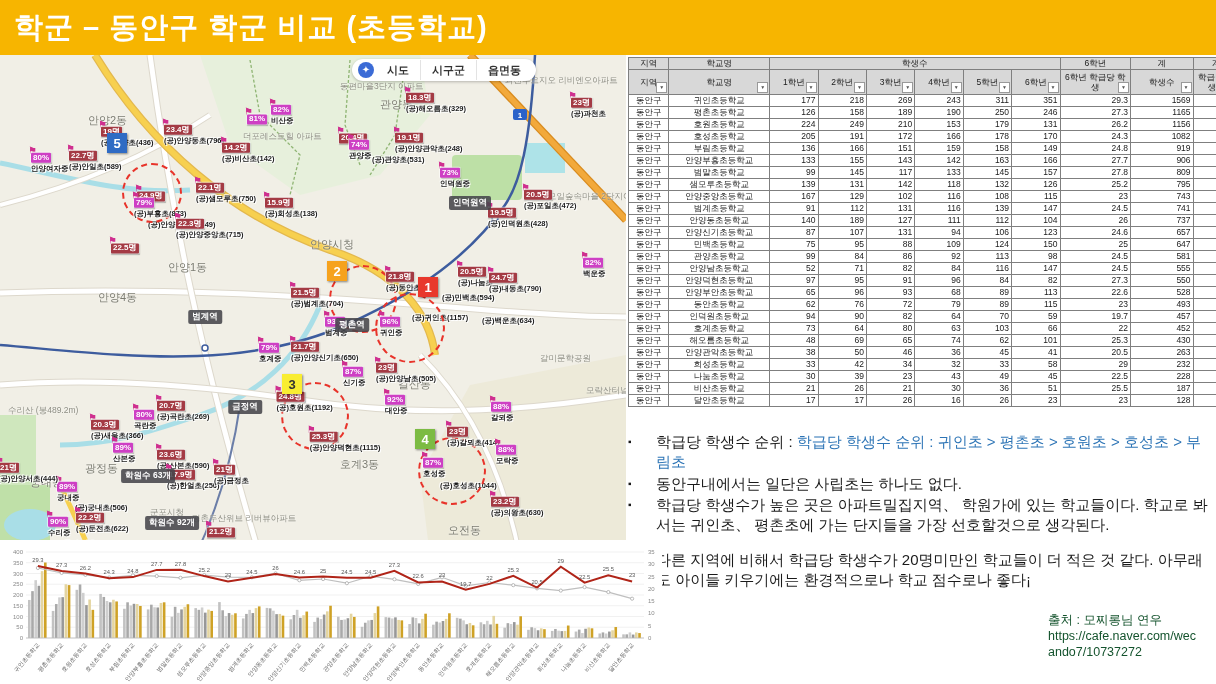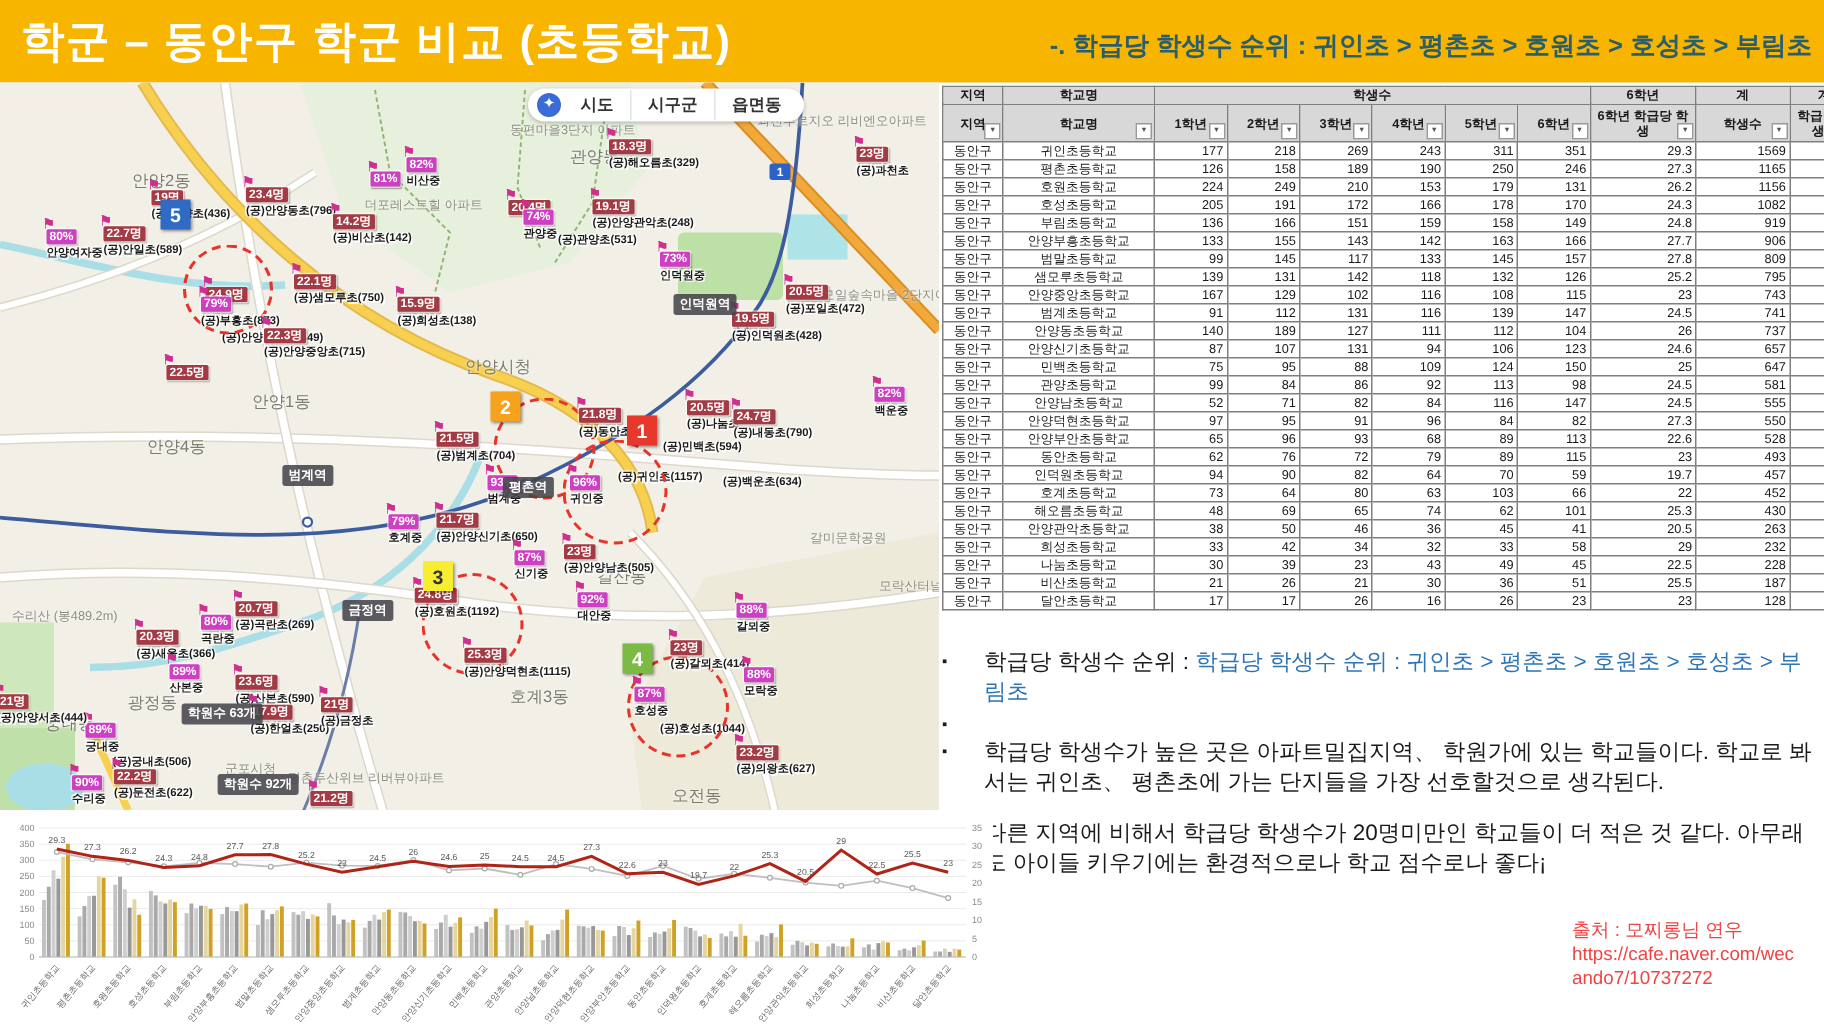--- a/index.html
+++ b/index.html
@@ -33,45 +33,44 @@
   .dark{position:absolute;background:rgba(70,70,75,.88);color:#fff;font-size:8.5px;font-weight:bold;padding:1px 4px;
         border-radius:2px;white-space:nowrap;transform:translate(-50%,-50%);z-index:4;}
   .badge{position:absolute;width:20px;height:20px;font-size:13px;font-weight:bold;display:flex;align-items:center;
         justify-content:center;box-shadow:1px 1px 2px rgba(0,0,0,.45);z-index:5;transform:translate(-50%,-50%);}
   .dcircle{position:absolute;border:2px dashed #E8332A;border-radius:50%;transform:translate(-50%,-50%);z-index:2;}
   
   .tablewrap{position:absolute;left:628px;top:57px;width:588px;height:372px;overflow:hidden;}
   .tablewrap table{border-collapse:collapse;table-layout:fixed;width:612px;}
   .tablewrap th,.tablewrap td{border:1px solid #7f7f7f;font-size:8.5px;padding:0 2px;height:11px;line-height:11px;
         overflow:hidden;white-space:nowrap;color:#1a1a1a;}
-  .tablewrap thead th{background:#D8D8D8;font-weight:bold;text-align:center;position:relative;}
+  .tablewrap thead th{background:#D8D8D8;font-weight:normal;text-align:center;position:relative;}
   .tablewrap thead tr.h2 th{height:24px;line-height:10px;white-space:normal;}
   td.num{text-align:right;}
   td.txt{text-align:center;}
   .fbtn{position:absolute;right:1px;bottom:1px;width:9px;height:9px;background:#fff;border:1px solid #999;
         font-size:5px;line-height:8px;color:#555;text-align:center;cursor:pointer;}
   
   .notes{position:absolute;left:628px;top:432px;width:586px;color:#1a1a1a;}
   .note-item{display:flex;font-size:15px;line-height:1.32;margin-bottom:2px;}
   .note-bullet{width:28px;flex:0 0 28px;font-size:10px;padding-top:3px;}
   .note-gap{margin-top:15px;}
   .hl{color:#2E75B6;}
   
-  .source{position:absolute;left:1048px;top:612px;font-size:12.5px;color:#ef4444;line-height:1.28;}
+  .source{position:absolute;left:1048px;top:612px;font-size:12.5px;color:#14532d;line-height:1.28;}
   
   .chart{position:absolute;left:0;top:540px;width:662px;height:144px;background:#ffffff;z-index:7;}
 </style>
 </head>
 <body>
 
 <div class="page">
 
   <header class="topbar" style="background: rgb(247, 181, 0);">
     <div class="title">학군 – 동안구 학군 비교 (초등학교)</div>
-    <div class="ranking" style="color: rgb(43, 94, 108);">-. 학급당 학생수 순위 : 귀인초 &gt; 평촌초 &gt; 호원초 &gt; 호성초 &gt; 부림초</div>
   </header>
 
   <div class="map">
     <svg class="base" width="626" height="502" viewBox="0 0 626 502">
       <rect x="0" y="0" width="626" height="502" fill="#F1EFE6"></rect>
       <path d="M200,0 L420,0 L430,60 L380,120 L300,140 L230,90 Z" fill="#E7F0DC"></path>
       <g stroke="#8FB573" stroke-width="1.3" stroke-dasharray="3,2" fill="none">
         <polyline points="250,5 260,60 300,100 290,140"></polyline>
         <polyline points="350,5 345,70 360,110"></polyline>
         <polyline points="405,10 395,80 370,120"></polyline>
@@ -351,21 +350,21 @@
           <div class="mkname">호성중</div>
         </div>
         <div class="mk m" style="left: 505px; top: 400px;">
           <span class="flag">⚑</span>
           <div class="mkbox">88%</div>
           <div class="mkname">모락중</div>
         </div>
         <div class="mk e" style="left: 512px; top: 452px;">
           <span class="flag">⚑</span>
           <div class="mkbox">23.2명</div>
-          <div class="mkname">(공)의왕초(627)</div>
+          <div class="mkname">(공)의왕초(630)</div>
         </div>
         <div class="mk e" style="left: 112px; top: 375px;">
           <span class="flag">⚑</span>
           <div class="mkbox">20.3명</div>
           <div class="mkname">(공)새울초(366)</div>
         </div>
         <div class="mk m" style="left: 143px; top: 365px;">
           <span class="flag">⚑</span>
           <div class="mkbox">80%</div>
           <div class="mkname">곡란중</div>
@@ -808,20 +807,21 @@
     </table>
   </div>
 
   <div class="notes" id="notes-list">
       <div class="note-item">
         <span class="note-bullet">▪</span>
         <span><span>학급당 학생수 순위 : </span><span class="hl">학급당 학생수 순위 : 귀인초 &gt; 평촌초 &gt; 호원초 &gt; 호성초 &gt; 부림초</span></span>
       </div>
       <div class="note-item">
         <span class="note-bullet">▪</span>
+        <span>동안구내에서는 일단은 사립초는 하나도 없다.</span>
       </div>
       <div class="note-item">
         <span class="note-bullet">▪</span>
         <span>학급당 학생수가 높은 곳은 아파트밀집지역、 학원가에 있는 학교들이다. 학교로 봐서는 귀인초、 평촌초에 가는 단지들을 가장 선호할것으로 생각된다.</span>
       </div>
       <div class="note-item note-gap">
         <span class="note-bullet">▪</span>
         <span>다른 지역에 비해서 학급당 학생수가 20명미만인 학교들이 더 적은 것 같다. 아무래도 아이들 키우기에는 환경적으로나 학교 점수로나 좋다¡</span>
       </div>
       <div class="note-item">

